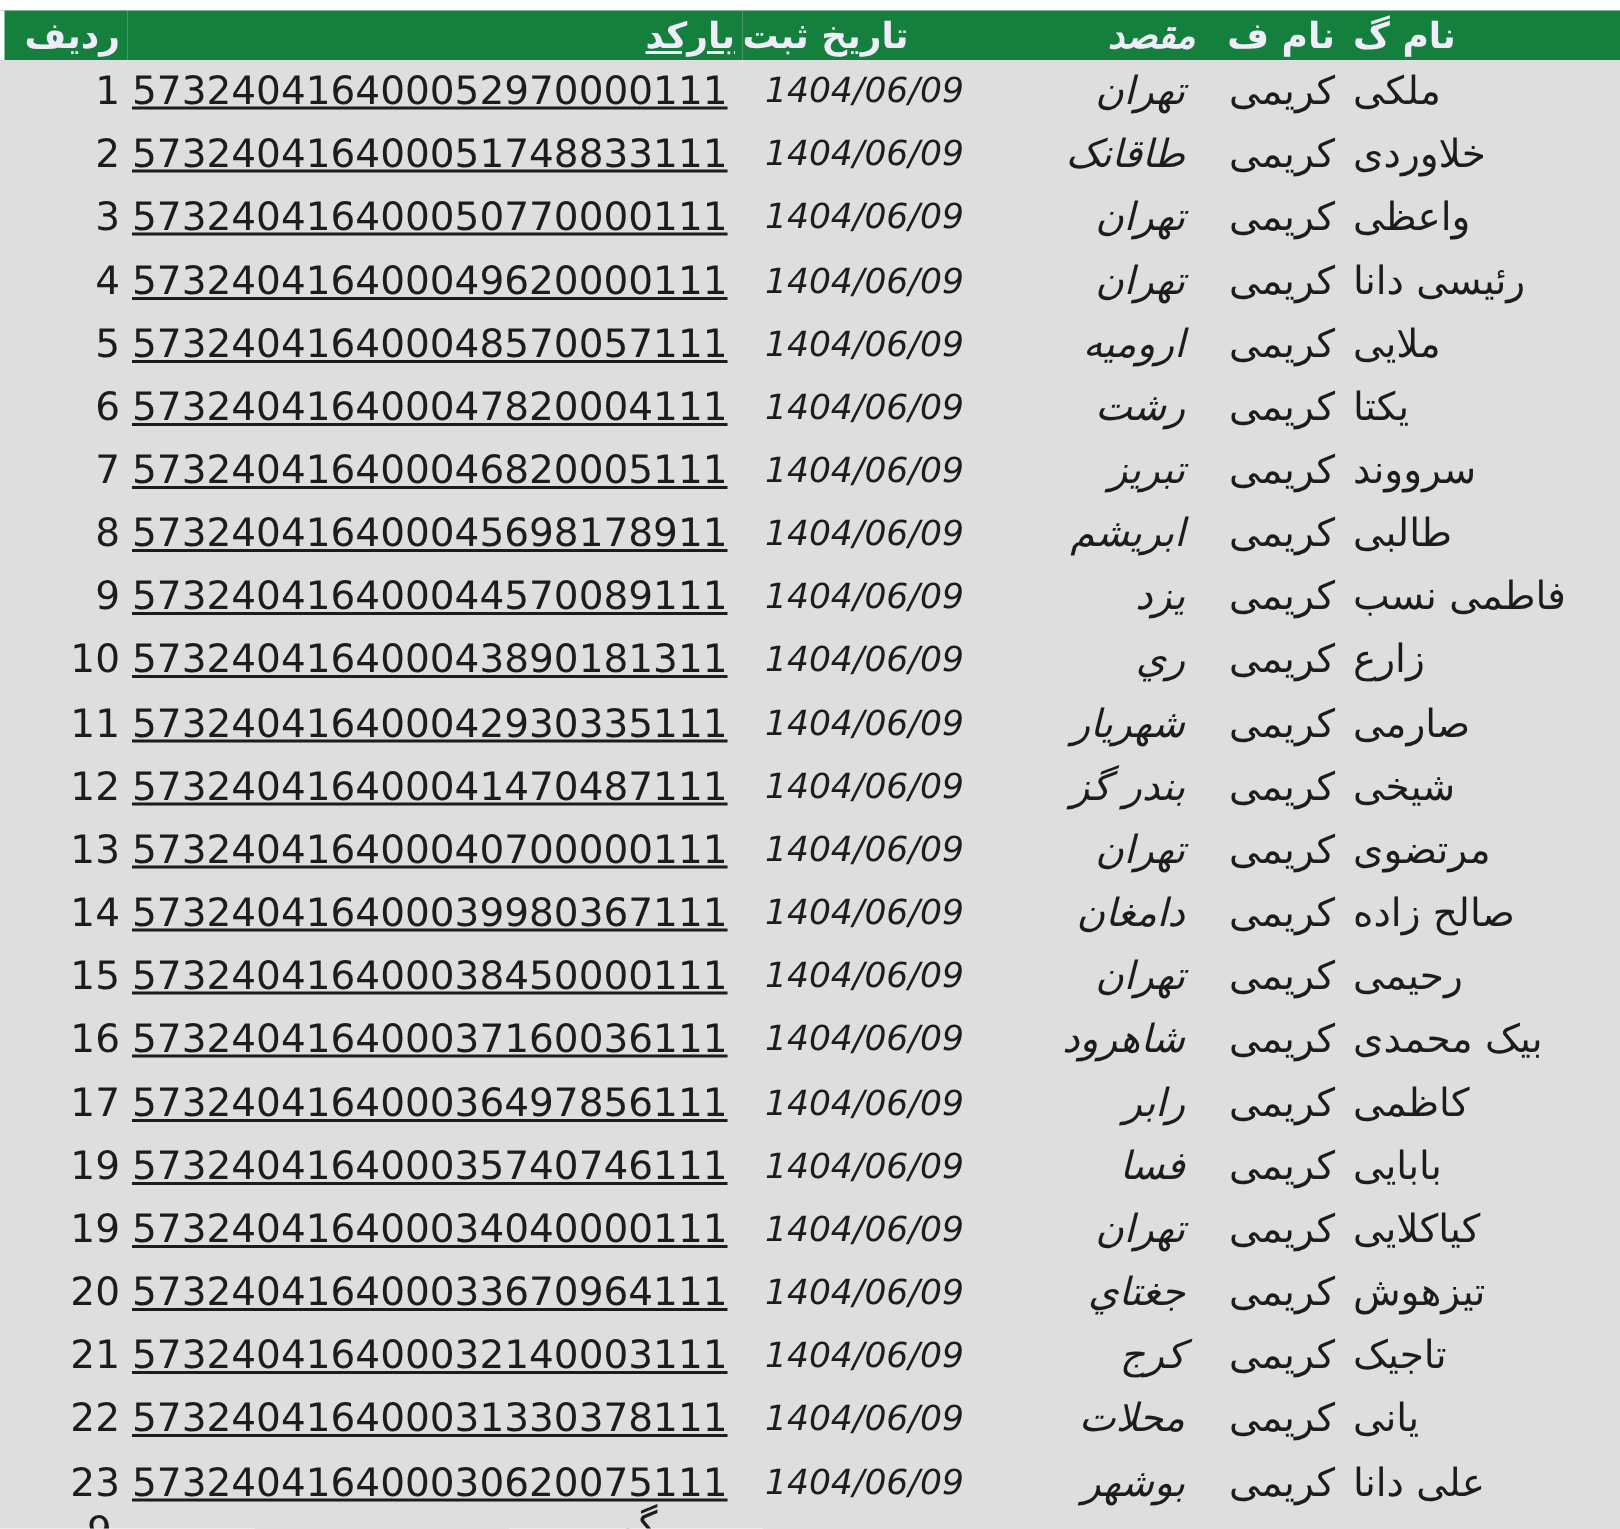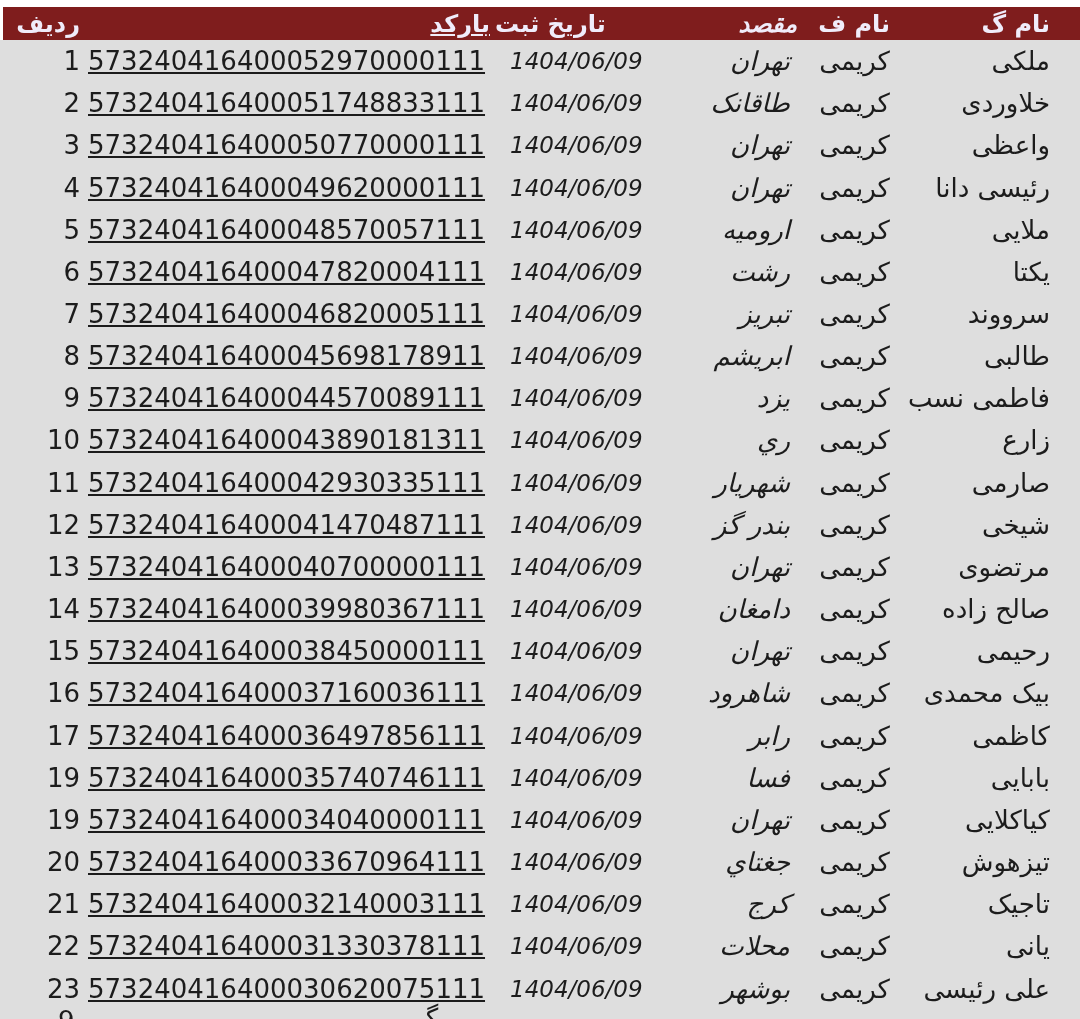--- a/index.html
+++ b/index.html
@@ -4,29 +4,29 @@
 <style>
   html,body{margin:0;padding:0;}
   body{
     width:1080px;height:1019px;overflow:hidden;background:#ffffff;
     font-family:"DejaVu Sans", sans-serif;
   }
   .top-strip{height:7px;background:#ffffff;}
   .table-wrap{position:relative;width:1080px;height:1012px;background:#dedede;}
   table{width:1080px;border-collapse:collapse;table-layout:fixed;direction:rtl;}
   thead th{
-    background:#7f1d1d;color:#f0ecfa;font-size:24px;font-weight:bold;
+    background:#15803d;color:#f0ecfa;font-size:24px;font-weight:bold;
     height:33px;padding:0;white-space:nowrap;overflow:visible;
   }
   tbody td{
     font-size:26px;color:#1c1c1c;height:42.17px;padding:0;
     white-space:nowrap;overflow:visible;vertical-align:middle;
   }
   
-  .col-lname{text-align:right;padding-right:30px;}
+  .col-lname{text-align:left;padding-right:30px;}
   .col-fname{text-align:right;padding-right:12px;margin-left:18px;}
   .col-dest{text-align:right;padding-right:22px;font-style:italic;}
   th.col-dest{padding-right:15px;}
   .col-date{text-align:left;padding-left:15px;}
   th.col-date{padding-left:0;padding-right:2px;}
   td.col-date{font-size:23px;font-style:italic;}
   .col-barcode{text-align:left;padding-left:3px;text-decoration:underline;}
   th.col-barcode{text-align:right;padding-left:0;padding-right:5px;}
   .col-row{text-align:right;padding-right:5px;}
   .header-left-gap{position:absolute;left:0;top:0;width:3px;height:33px;background:#ffffff;}
@@ -230,21 +230,21 @@
   </tr>
           <tr>
     <td class="col-lname">یانی</td>
     <td class="col-fname">کریمی</td>
     <td class="col-dest">محلات</td>
     <td class="col-date">1404/06/09</td>
     <td class="col-barcode">573240416400031330378111</td>
     <td class="col-row">22</td>
   </tr>
           <tr>
-    <td class="col-lname">علی رئیسی</td>
+    <td class="col-lname">علی دانا</td>
     <td class="col-fname">کریمی</td>
     <td class="col-dest">بوشهر</td>
     <td class="col-date">1404/06/09</td>
     <td class="col-barcode">573240416400030620075111</td>
     <td class="col-row">23</td>
   </tr>
         </tbody>
     </table>
     <div class="header-left-gap"></div>
     <span class="frag frag-num">9</span>

